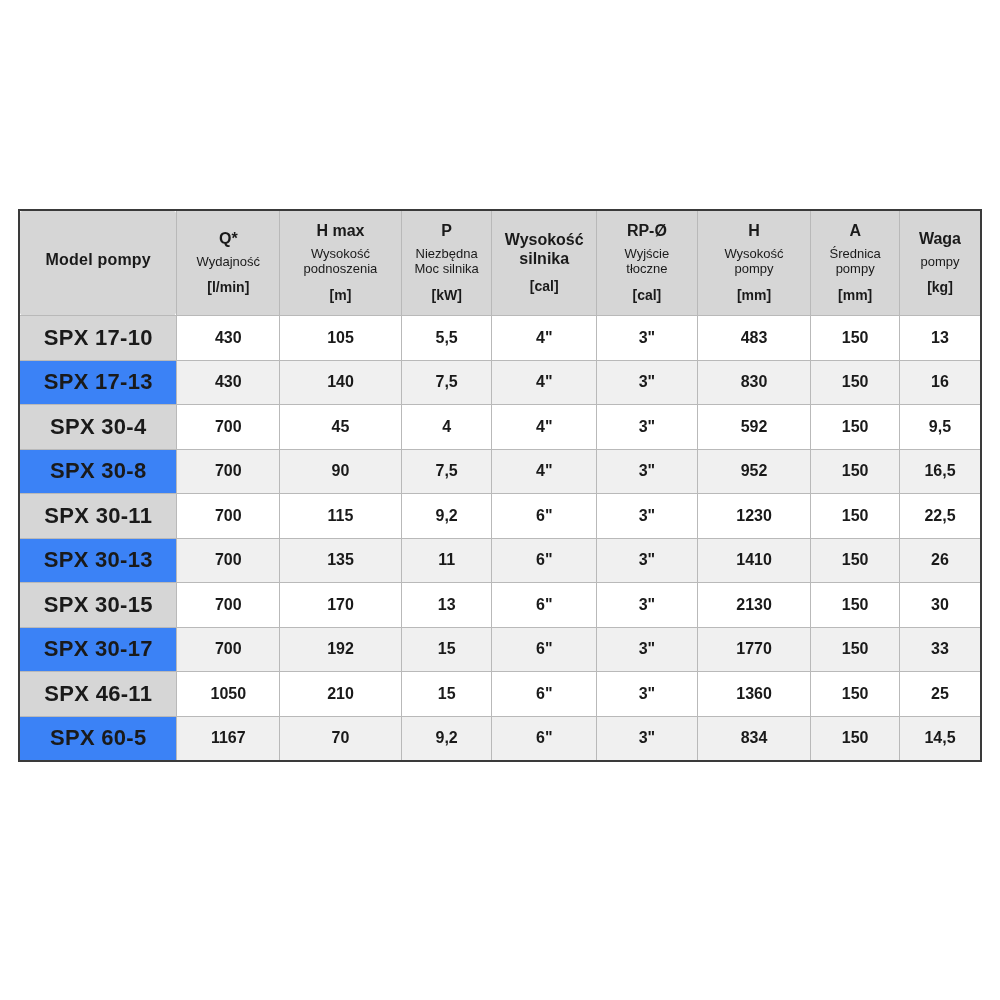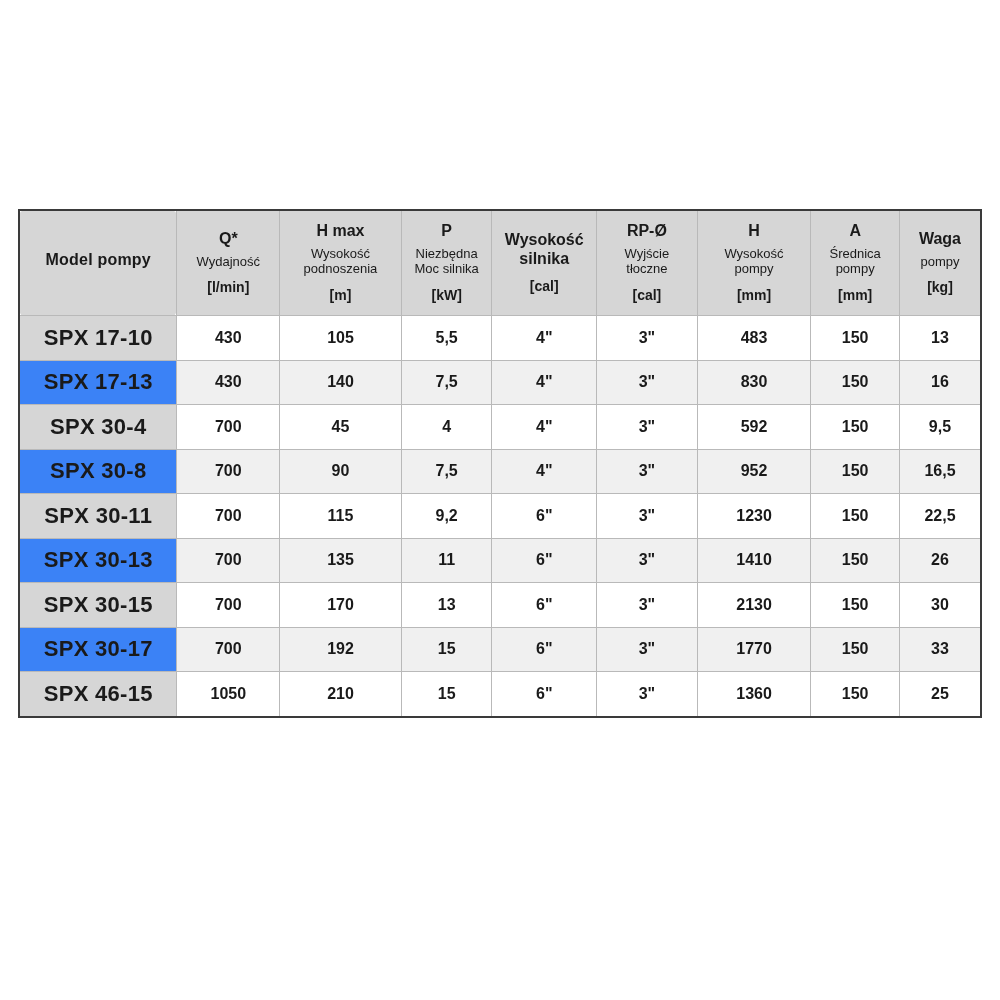--- a/index.html
+++ b/index.html
@@ -251,25 +251,36 @@
           <td>700</td>
           <td>192</td>
           <td>15</td>
           <td>6"</td>
           <td>3"</td>
           <td>1770</td>
           <td>150</td>
           <td>33</td>
         </tr>
         <tr>
-          <td class="model-cell">SPX 46-15</td>
+          <td class="model-cell">SPX 46-11</td>
           <td>1050</td>
           <td>210</td>
           <td>15</td>
           <td>6"</td>
           <td>3"</td>
           <td>1360</td>
           <td>150</td>
           <td>25</td>
+        </tr>
+        <tr class="alt">
+          <td class="model-cell">SPX 60-5</td>
+          <td>1167</td>
+          <td>70</td>
+          <td>9,2</td>
+          <td>6"</td>
+          <td>3"</td>
+          <td>834</td>
+          <td>150</td>
+          <td>14,5</td>
         </tr>
       </tbody>
   </table>
 </div>
 
 </body></html>

